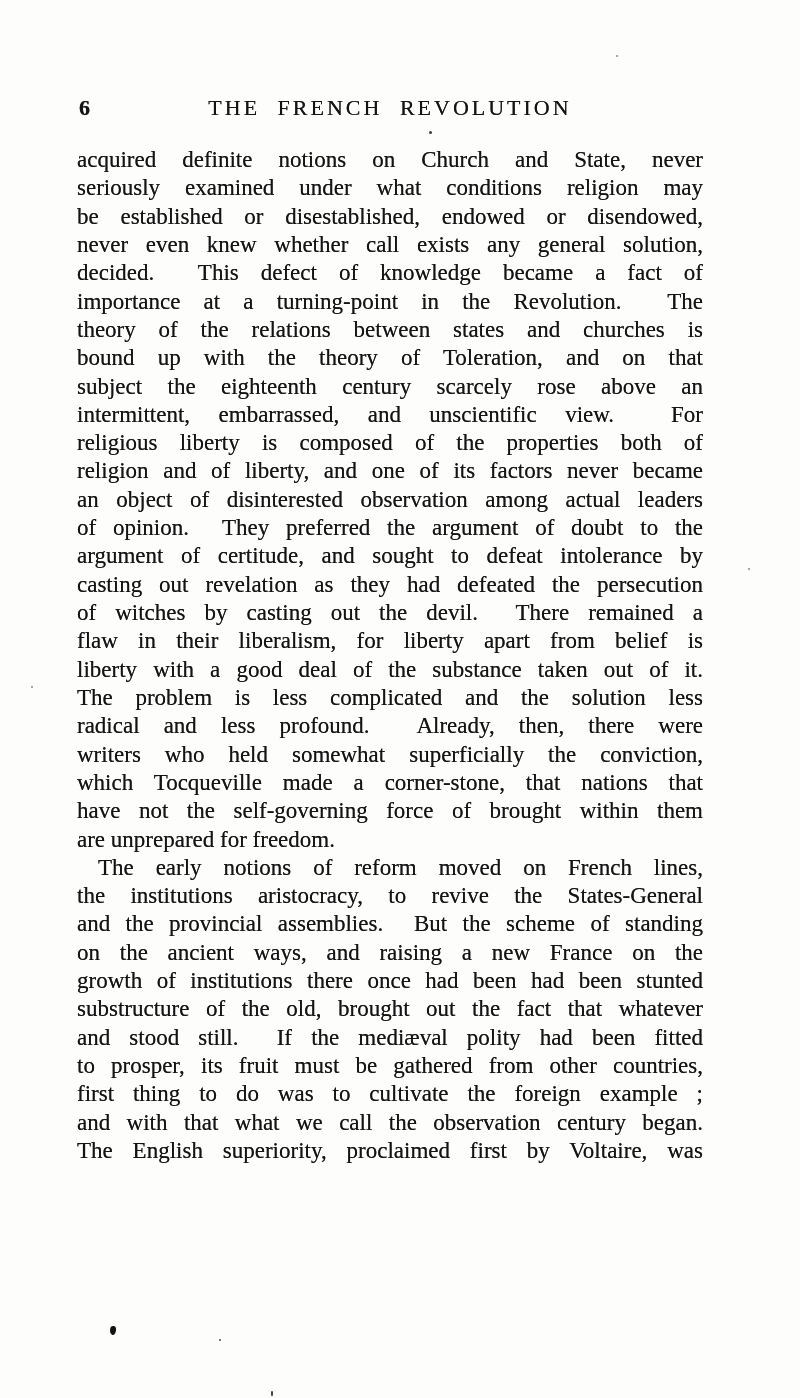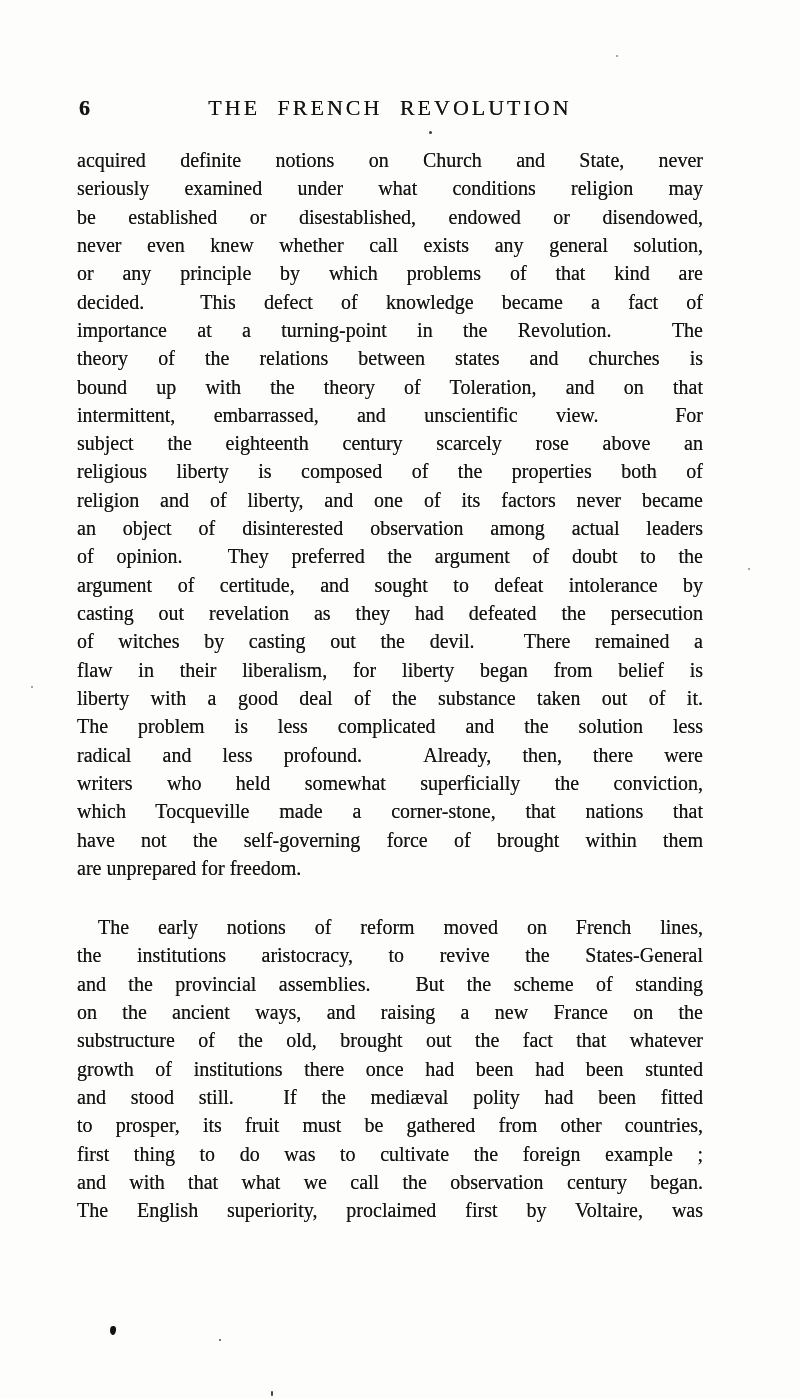--- a/index.html
+++ b/index.html
@@ -29,32 +29,32 @@
     position: absolute;
     left: 2px; top: 0px;
     font-weight: bold;
     letter-spacing: 0;
     font-size: 22px;
     text-shadow: 0 0 0.7px rgba(10,10,10,0.8);
   }
   .body-text {
     position: absolute;
     left: 77px; top: 146px; width: 626px;
-    font-size: 20px;
+    font-size: 23px;
     text-shadow: 0 0 0.55px rgba(10,10,10,0.7);
   }
   .line {
     height: 28.32px;
     line-height: 28.32px;
     text-align: justify;
     text-align-last: justify;
     overflow: visible;
   }
   .line.unjustified { text-align-last: left; }
-  .line.indent { text-indent: 21px; margin-top: 31px; }
+  .line.indent { text-indent: 21px; }
   .speck {
     position: absolute;
     background: #2a2a2a;
     border-radius: 50%;
   }
   .speck.s-drop {
     width: 6px; height: 9px;
     background: #121212;
     border-radius: 50% 50% 46% 54% / 42% 42% 58% 58%;
     transform: rotate(6deg);
@@ -72,48 +72,47 @@
   <div class="running-head">
     <span class="page-num">6</span>
     <span>THE FRENCH REVOLUTION</span>
   </div>
 
   <div class="body-text">
       <div class="line">acquired definite notions on Church and State, never</div>
       <div class="line">seriously examined under what conditions religion may</div>
       <div class="line">be established or disestablished, endowed or disendowed,</div>
       <div class="line">never even knew whether call exists any general solution,</div>
-      <div class="line">or any principle by which problems of that kind are</div>
       <div class="line">decided.&nbsp; This defect of knowledge became a fact of</div>
       <div class="line">importance at a turning-point in the Revolution.&nbsp; The</div>
       <div class="line">theory of the relations between states and churches is</div>
       <div class="line">bound up with the theory of Toleration, and on that</div>
+      <div class="line">subject the eighteenth century scarcely rose above an</div>
       <div class="line">intermittent, embarrassed, and unscientific view.&nbsp; For</div>
-      <div class="line">subject the eighteenth century scarcely rose above an</div>
       <div class="line">religious liberty is composed of the properties both of</div>
       <div class="line">religion and of liberty, and one of its factors never became</div>
       <div class="line">an object of disinterested observation among actual leaders</div>
       <div class="line">of opinion.&nbsp; They preferred the argument of doubt to the</div>
       <div class="line">argument of certitude, and sought to defeat intolerance by</div>
       <div class="line">casting out revelation as they had defeated the persecution</div>
       <div class="line">of witches by casting out the devil.&nbsp; There remained a</div>
-      <div class="line">flaw in their liberalism, for liberty began from belief is</div>
+      <div class="line">flaw in their liberalism, for liberty apart from belief is</div>
       <div class="line">liberty with a good deal of the substance taken out of it.</div>
       <div class="line">The problem is less complicated and the solution less</div>
       <div class="line">radical and less profound.&nbsp; Already, then, there were</div>
       <div class="line">writers who held somewhat superficially the conviction,</div>
       <div class="line">which Tocqueville made a corner-stone, that nations that</div>
       <div class="line">have not the self-governing force of brought within them</div>
       <div class="line unjustified">are unprepared for freedom.</div>
       <div class="line indent">The early notions of reform moved on French lines,</div>
       <div class="line">the institutions aristocracy, to revive the States-General</div>
       <div class="line">and the provincial assemblies.&nbsp; But the scheme of standing</div>
       <div class="line">on the ancient ways, and raising a new France on the</div>
+      <div class="line">growth of institutions there once had been had been stunted</div>
       <div class="line">substructure of the old, brought out the fact that whatever</div>
-      <div class="line">growth of institutions there once had been had been stunted</div>
       <div class="line">and stood still.&nbsp; If the mediæval polity had been fitted</div>
       <div class="line">to prosper, its fruit must be gathered from other countries,</div>
       <div class="line">first thing to do was to cultivate the foreign example&nbsp;;</div>
       <div class="line">and with that what we call the observation century began.</div>
       <div class="line">The English superiority, proclaimed first by Voltaire, was</div>
     </div>
 
   <div class="speck s-faint" style="left:616px; top:55px;"></div>
   <div class="speck s-dot3" style="left:429px; top:131px;"></div>
   <div class="speck s-faint" style="left:31px;  top:686px;"></div>

